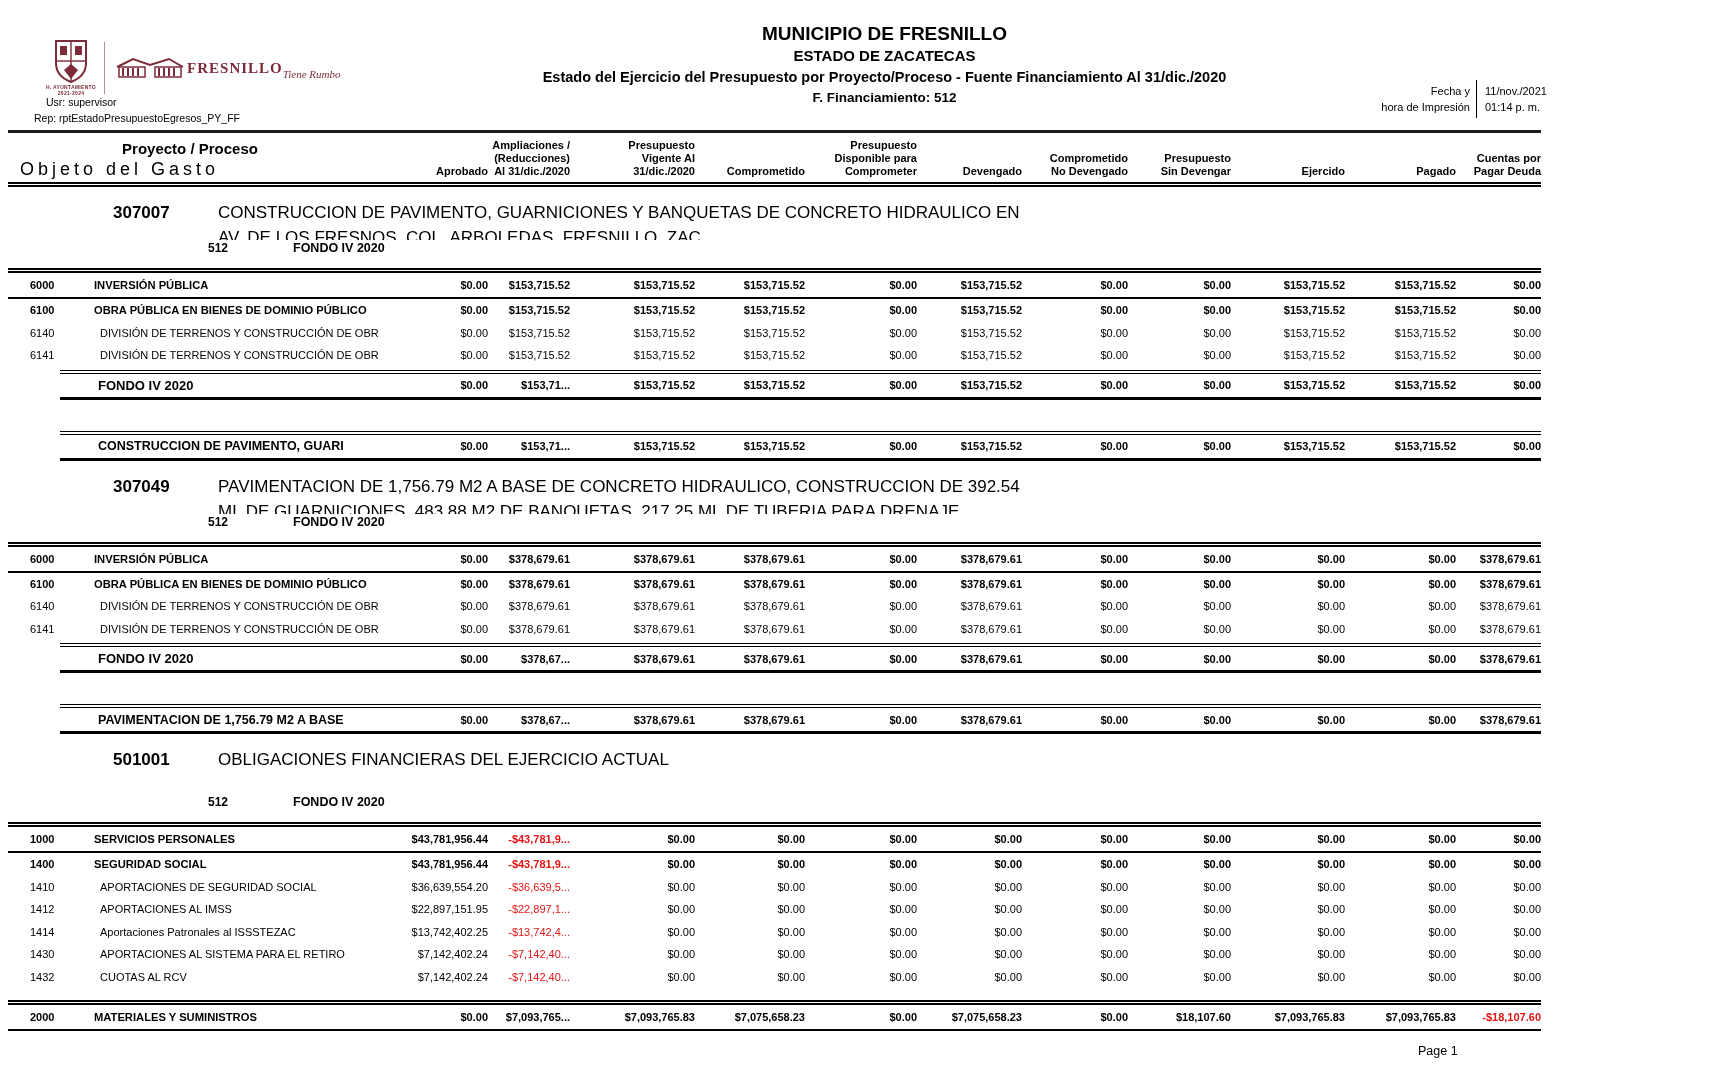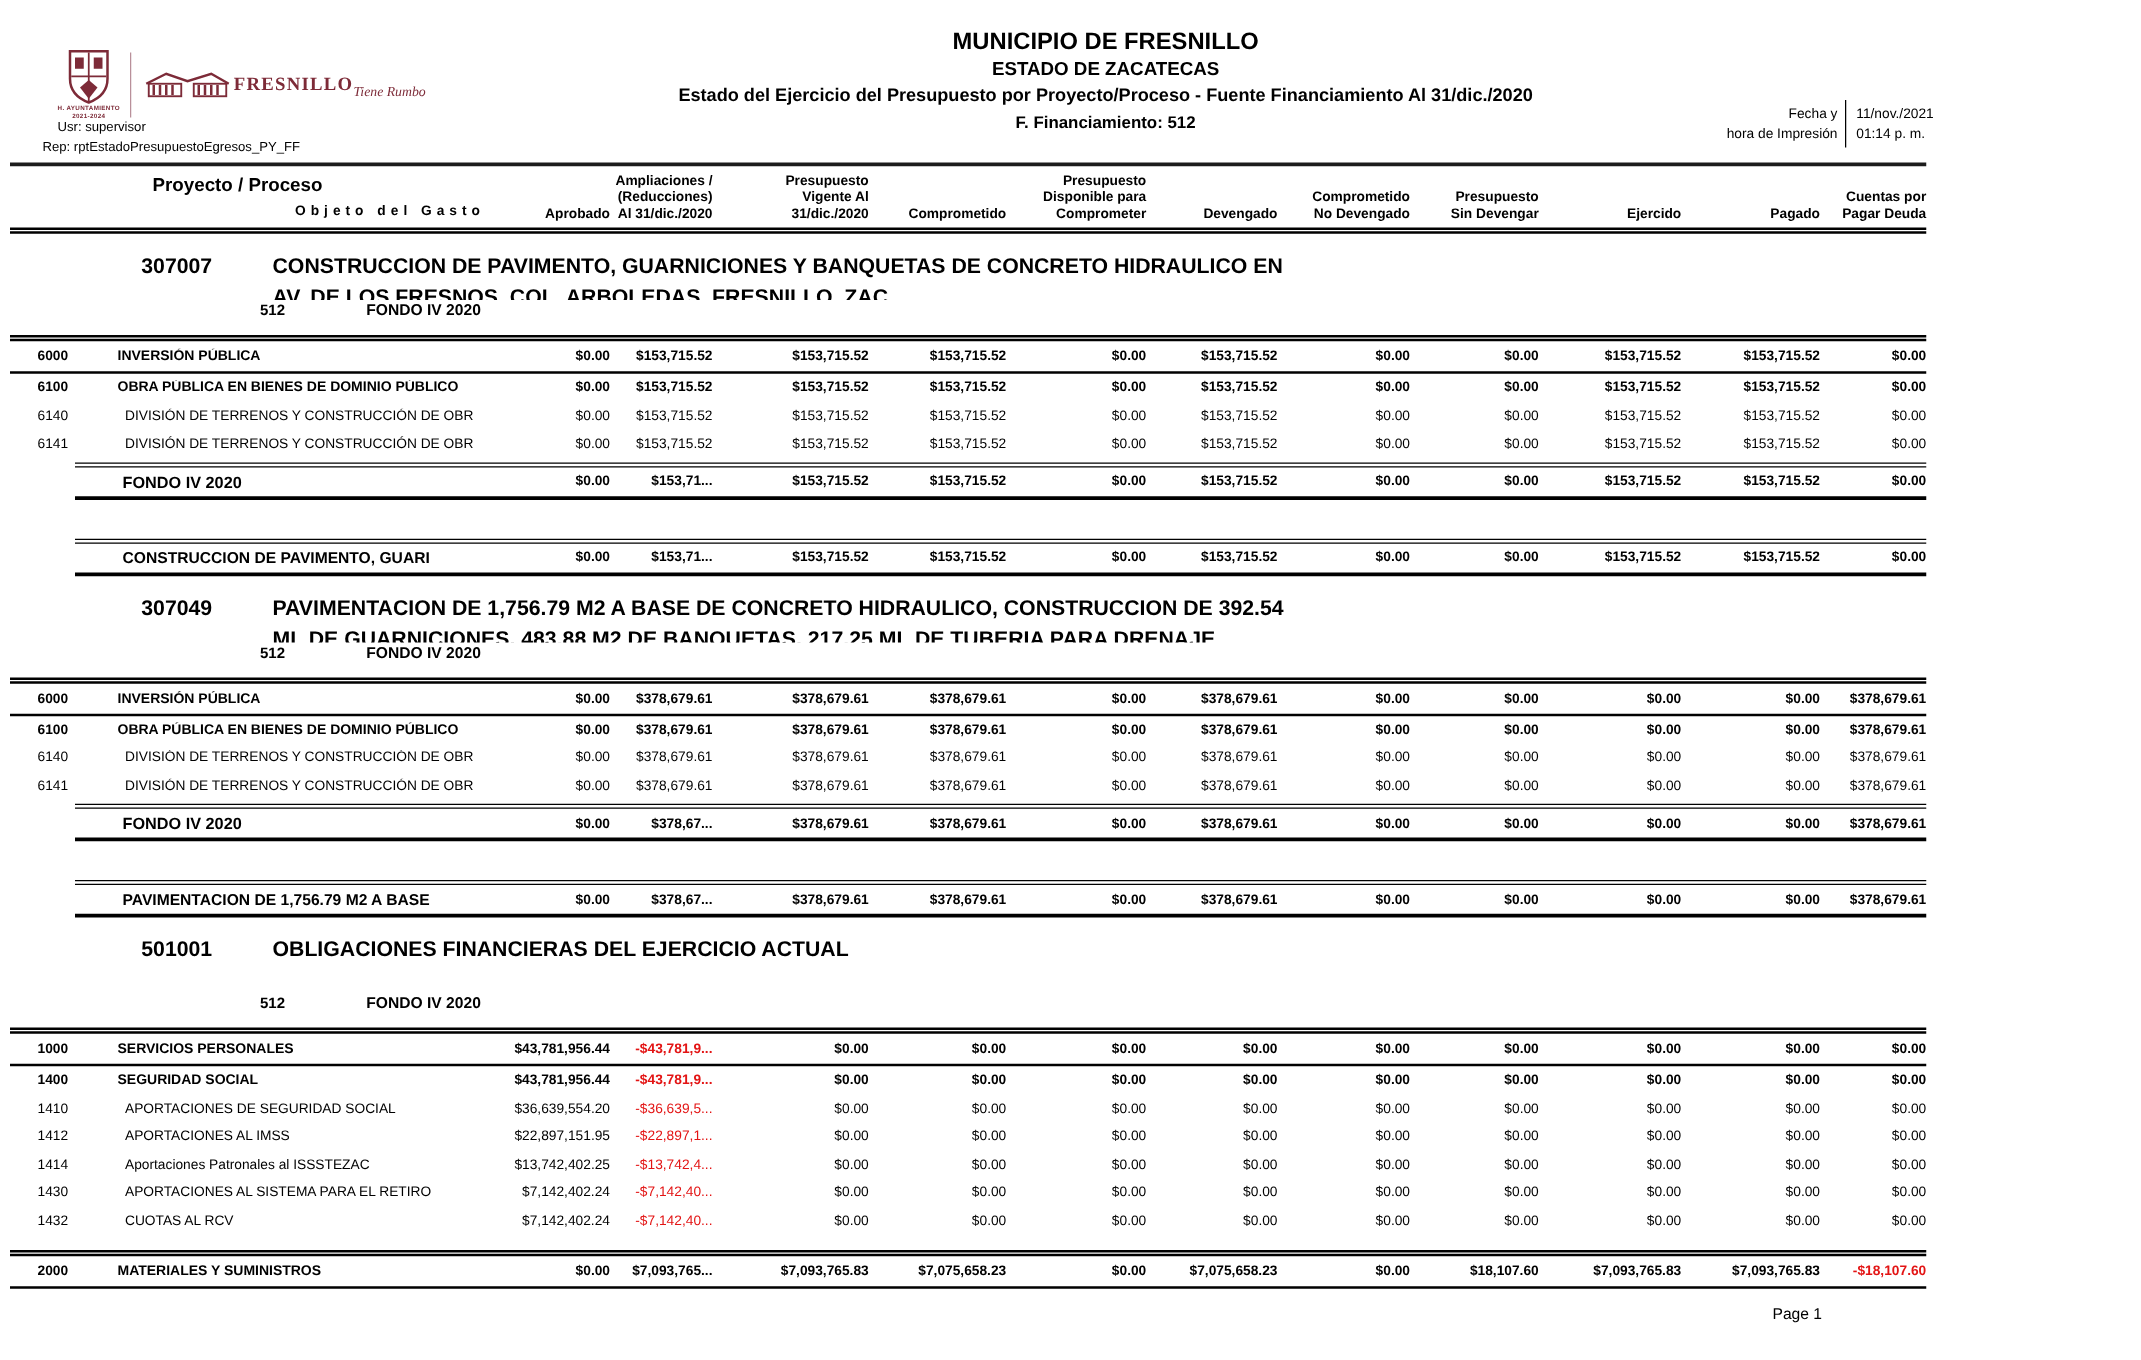--- a/index.html
+++ b/index.html
@@ -31,27 +31,27 @@
   .content{margin-left:8px;width:1533px;}
   .toprule{border-top:3px solid #1c1c1c;}
   .thead{
     display:grid;align-items:end;
     grid-template-columns:50px 330px 100px 82px 125px 110px 112px 105px 106px 103px 114px 111px 85px;
     padding:6px 0 3px 0;
     border-bottom:5px double #000;
   }
   .th-left{grid-column:span 2;padding-left:12px;}
   .th-proj{font-size:15px;font-weight:bold;text-align:center;width:340px;line-height:20px;}
-  .th-obj{font-size:11px;font-weight:bold;letter-spacing:4px;line-height:20px;text-align:right;}
+  .th-obj{font-size:18px;font-weight:normal;letter-spacing:4px;line-height:20px;}
   .colhead{font-size:11px;font-weight:bold;text-align:right;white-space:pre-line;line-height:13px;padding-bottom:1px;}
   
   .sec-head{position:relative;margin-top:13px;}
   .sec-line1{display:flex;}
   .sec-code{width:105px;padding-left:105px;font-size:17px;font-weight:bold;line-height:25px;flex:0 0 auto;}
-  .sec-title{font-size:17px;font-weight:bold;line-height:25px;max-width:1060px;}
+  .sec-title{font-size:17px;font-weight:normal;line-height:25px;max-width:1060px;}
   .sec-title .clipped{height:15px;overflow:hidden;}
   .fund-line{display:flex;margin-top:1px;}
   .fund-line .fund-code{padding-left:200px;font-size:12px;font-weight:bold;width:85px;flex:0 0 auto;line-height:15px;}
   .fund-line .fund-name{font-size:12.5px;font-weight:bold;line-height:15px;}
   .fund-gap{height:22px;}
   .sec-body{margin-top:7px;}
   .trow{
     display:grid;align-items:center;
     grid-template-columns:50px 330px 100px 82px 125px 110px 112px 105px 106px 103px 114px 111px 85px;
     height:22.5px;font-size:11px;

